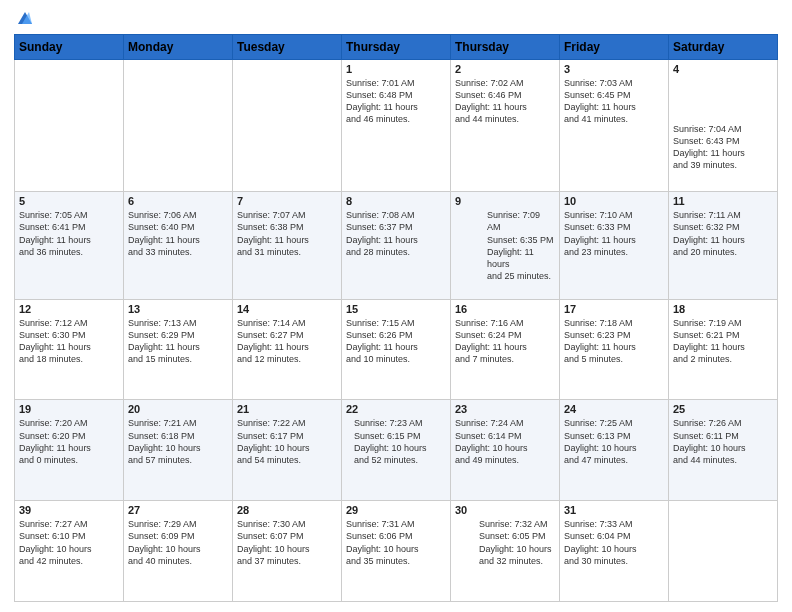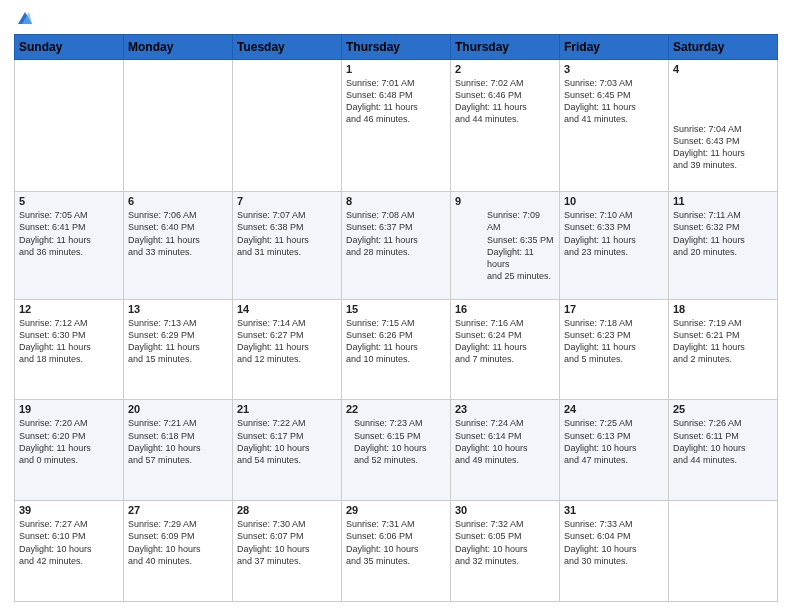--- a/index.html
+++ b/index.html
@@ -338,21 +338,21 @@
           </td>
           <td>
             <span class="day-num">29</span>
             <div class="cell-info" style="white-space: pre-line;">Sunrise: 7:31 AM
 Sunset: 6:06 PM
 Daylight: 10 hours
 and 35 minutes.</div>
           </td>
           <td>
             <span class="day-num">30</span>
-            <div class="cell-info" style="white-space: pre-line;">Sunrise: 7:32 AM
+            <div class="cell-info" style="white-space: pre-line; margin-left: 24px;">Sunrise: 7:32 AM
 Sunset: 6:05 PM
 Daylight: 10 hours
 and 32 minutes.</div>
           </td>
           <td>
             <span class="day-num">31</span>
             <div class="cell-info" style="white-space: pre-line;">Sunrise: 7:33 AM
 Sunset: 6:04 PM
 Daylight: 10 hours
 and 30 minutes.</div>

